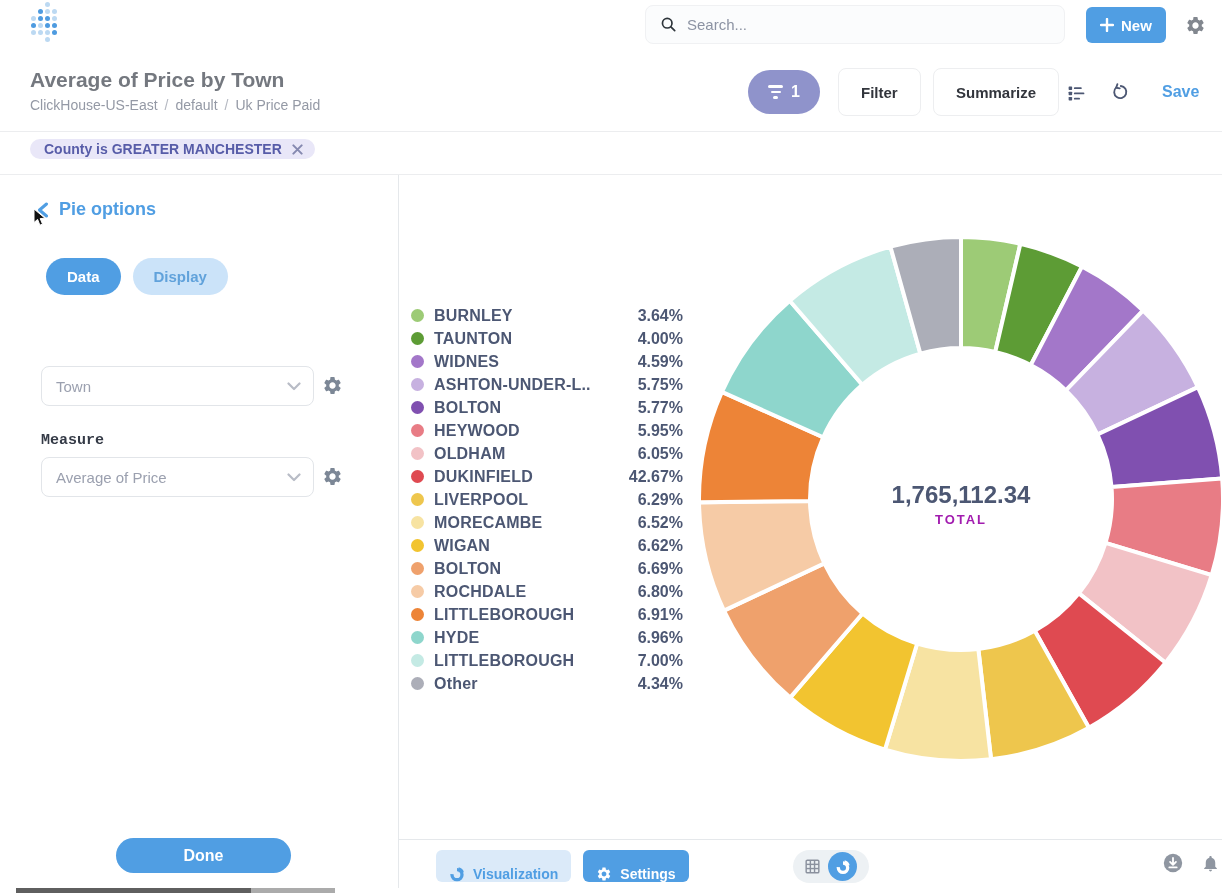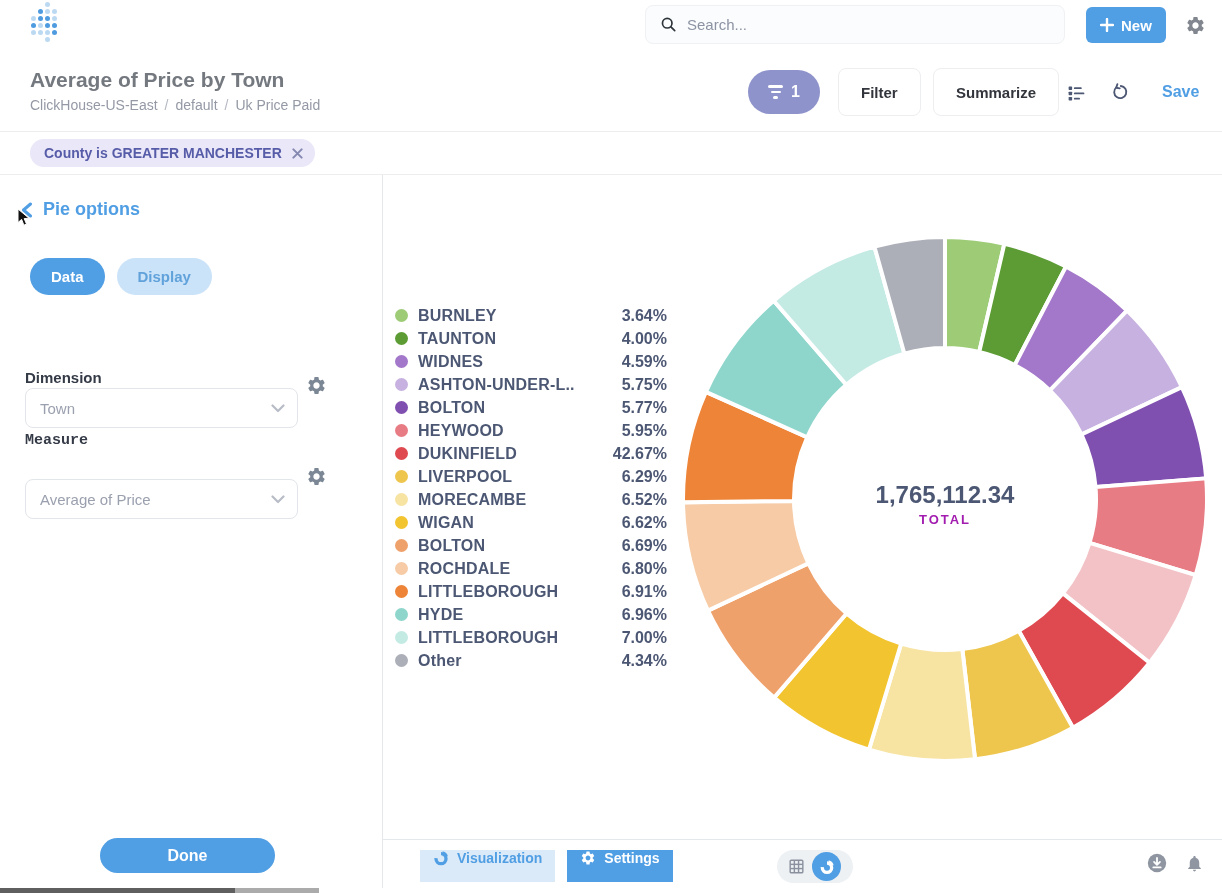--- a/index.html
+++ b/index.html
@@ -41,46 +41,46 @@
   .icon-btn-h { position:absolute; top:82px; background:none; border:none; color:#4C5773; cursor:pointer; }
   .list-btn { left:1066px; }
   .refresh-btn { left:1110px; }
   .save-link { position:absolute; left:1162px; top:83px; color:#509EE3; font-size:16px; font-weight:700;
     background:none; border:none; cursor:pointer; font-family:inherit; }
 
   .hr1 { position:absolute; left:0; top:131px; width:1222px; height:1px; background:#ECEDEF; }
   .hr2 { position:absolute; left:0; top:174px; width:1222px; height:1px; background:#ECEDEF; }
 
   
-  .chip { position:absolute; left:30px; top:139px; height:28px; background:#E9E7F8;
+  .chip { position:absolute; left:30px; top:139px; height:20px; background:#E9E7F8;
     border-radius:14px; display:flex; align-items:center; padding:0 12px 0 14px; gap:10px; }
   .chip .txt { font-size:14px; font-weight:700; color:#575CA8; }
   .chip .x { color:#8589B0; background:none; border:none; display:flex; cursor:pointer; }
 
   
-  .content { position:absolute; left:0; top:175px; width:1032px; height:718px; }
+  .content { position:absolute; left:16px; top:175px; width:1032px; height:718px; }
   .sidebar { position:absolute; left:0; top:0; width:383px; height:718px; background:#fff;
     border-right:1px solid #E5E8EB; }
   .main { position:absolute; left:383px; top:0; width:839px; height:718px; background:#fff; }
 
   
   .pie-opt-head { position:absolute; left:20px; top:24px; display:flex; align-items:center; gap:9px;
     color:#509EE3; background:none; border:none; cursor:pointer; font-family:inherit; }
   .pie-opt-head .t { font-size:18px; font-weight:700; }
   .cursor-artifact { position:absolute; left:16px; top:33px; color:#1a1a1a; }
   .tabs { position:absolute; left:30px; top:83px; display:flex; gap:12px; }
   .tab { height:37px; border-radius:19px; border:none; font-size:15px; font-weight:700;
     padding:0 21px; cursor:pointer; font-family:inherit; }
   .tab.active { background:#509EE3; color:#fff; }
   .tab.inactive { background:#CBE3F9; color:#61A2DB; }
   .fld-label { position:absolute; left:25px; font-size:15px; font-weight:700; color:#343A46; }
   .lbl-dim { top:166px;margin-top:28px; } .lbl-mea { top:257px;font-family:Liberation Mono, monospace; }
   .select { position:absolute; left:25px; width:273px; height:40px; border:1px solid #E2E5E9;
     border-radius:8px; background:#fff; display:flex; align-items:center; justify-content:space-between;
-    padding:0 12px 0 14px; cursor:pointer;margin-top:22px; }
+    padding:0 12px 0 14px; cursor:pointer; }
   .sel-dim { top:191px; } .sel-mea { top:282px; }
   .select .val { font-size:15px; color:#9BA0AF; }
   .select .chev { color:#B8BCC6; display:flex; }
   .fld-gear { position:absolute; left:306px; width:22px; height:22px; color:#7C8796;
     background:none; border:none; cursor:pointer; display:flex; }
   .gear-dim { top:200px; } .gear-mea { top:291px; }
   .btn-done { position:absolute; left:100px; top:663px; width:175px; height:35px; background:#509EE3;
     border:none; border-radius:18px; color:#fff; font-size:16px; font-weight:700; cursor:pointer;
     font-family:inherit; }
 
@@ -93,22 +93,22 @@
   .legend-row .val { font-size:16px; font-weight:700; color:#4C5773; margin-left:8px; }
   .donut-svg { position:absolute; left:0; top:0; }
   .donut-center { position:absolute; left:412px; top:306px; width:300px; text-align:center; pointer-events:none; }
   .donut-center .num { font-size:24px; font-weight:700; color:#4C5773; }
   .donut-center .cap { margin-top:3px; font-size:13px; font-weight:600; color:#a21caf; letter-spacing:2px; }
 
   
   .bottom-bar { position:absolute; left:0; bottom:0; width:839px; height:54px; background:#fff;
     border-top:1px solid #E5E8EB; }
   .bb-left { position:absolute; left:37px; top:10px; display:flex; gap:12px; }
-  .bb-btn { height:32px; border:none; border-radius:0; font-size:14px; font-weight:700;
-    display:flex; align-items:flex-start; gap:8px; padding:0 13px; cursor:pointer; font-family:inherit; }
+  .bb-btn { height:32px; border:none; border-radius:6px; font-size:14px; font-weight:700;
+    display:flex; align-items:flex-end; gap:8px; padding:0 13px; cursor:pointer; font-family:inherit; }
   .bb-viz { background:#DBEAF9; color:#509EE3; }
   .bb-set { background:#509EE3; color:#fff; }
   .bb-toggle { position:absolute; left:394px; top:10px; width:76px; height:33px; background:#EDF1F4;
     border-radius:17px; display:flex; align-items:center; padding:0 4px 0 10px; gap:6px; }
   .bb-toggle .tbl { color:#8B919E; display:flex; background:none; border:none; cursor:pointer; }
   .bb-toggle .pie-active { width:29px; height:29px; border-radius:50%; background:#509EE3; color:#fff;
     display:flex; align-items:center; justify-content:center; border:none; cursor:pointer; }
   .bb-right { position:absolute; right:18px; top:12px; display:flex; gap:17px; align-items:center; }
   .bb-right button { background:none; border:none; color:#8F96A1; display:flex; cursor:pointer; }
 
@@ -327,20 +327,25 @@
           <span class="dot" style="background: rgb(128, 80, 176);"></span>
           <span class="lbl">BOLTON</span>
           <span class="val">5.77%</span>
         </div>
         <div class="legend-row">
           <span class="dot" style="background: rgb(232, 124, 133);"></span>
           <span class="lbl">HEYWOOD</span>
           <span class="val">5.95%</span>
         </div>
         <div class="legend-row">
+          <span class="dot" style="background: rgb(242, 194, 198);"></span>
+          <span class="lbl">OLDHAM</span>
+          <span class="val">6.05%</span>
+        </div>
+        <div class="legend-row">
           <span class="dot" style="background: rgb(223, 74, 81);"></span>
           <span class="lbl">DUKINFIELD</span>
           <span class="val">42.67%</span>
         </div>
         <div class="legend-row">
           <span class="dot" style="background: rgb(238, 198, 77);"></span>
           <span class="lbl">LIVERPOOL</span>
           <span class="val">6.29%</span>
         </div>
         <div class="legend-row">

